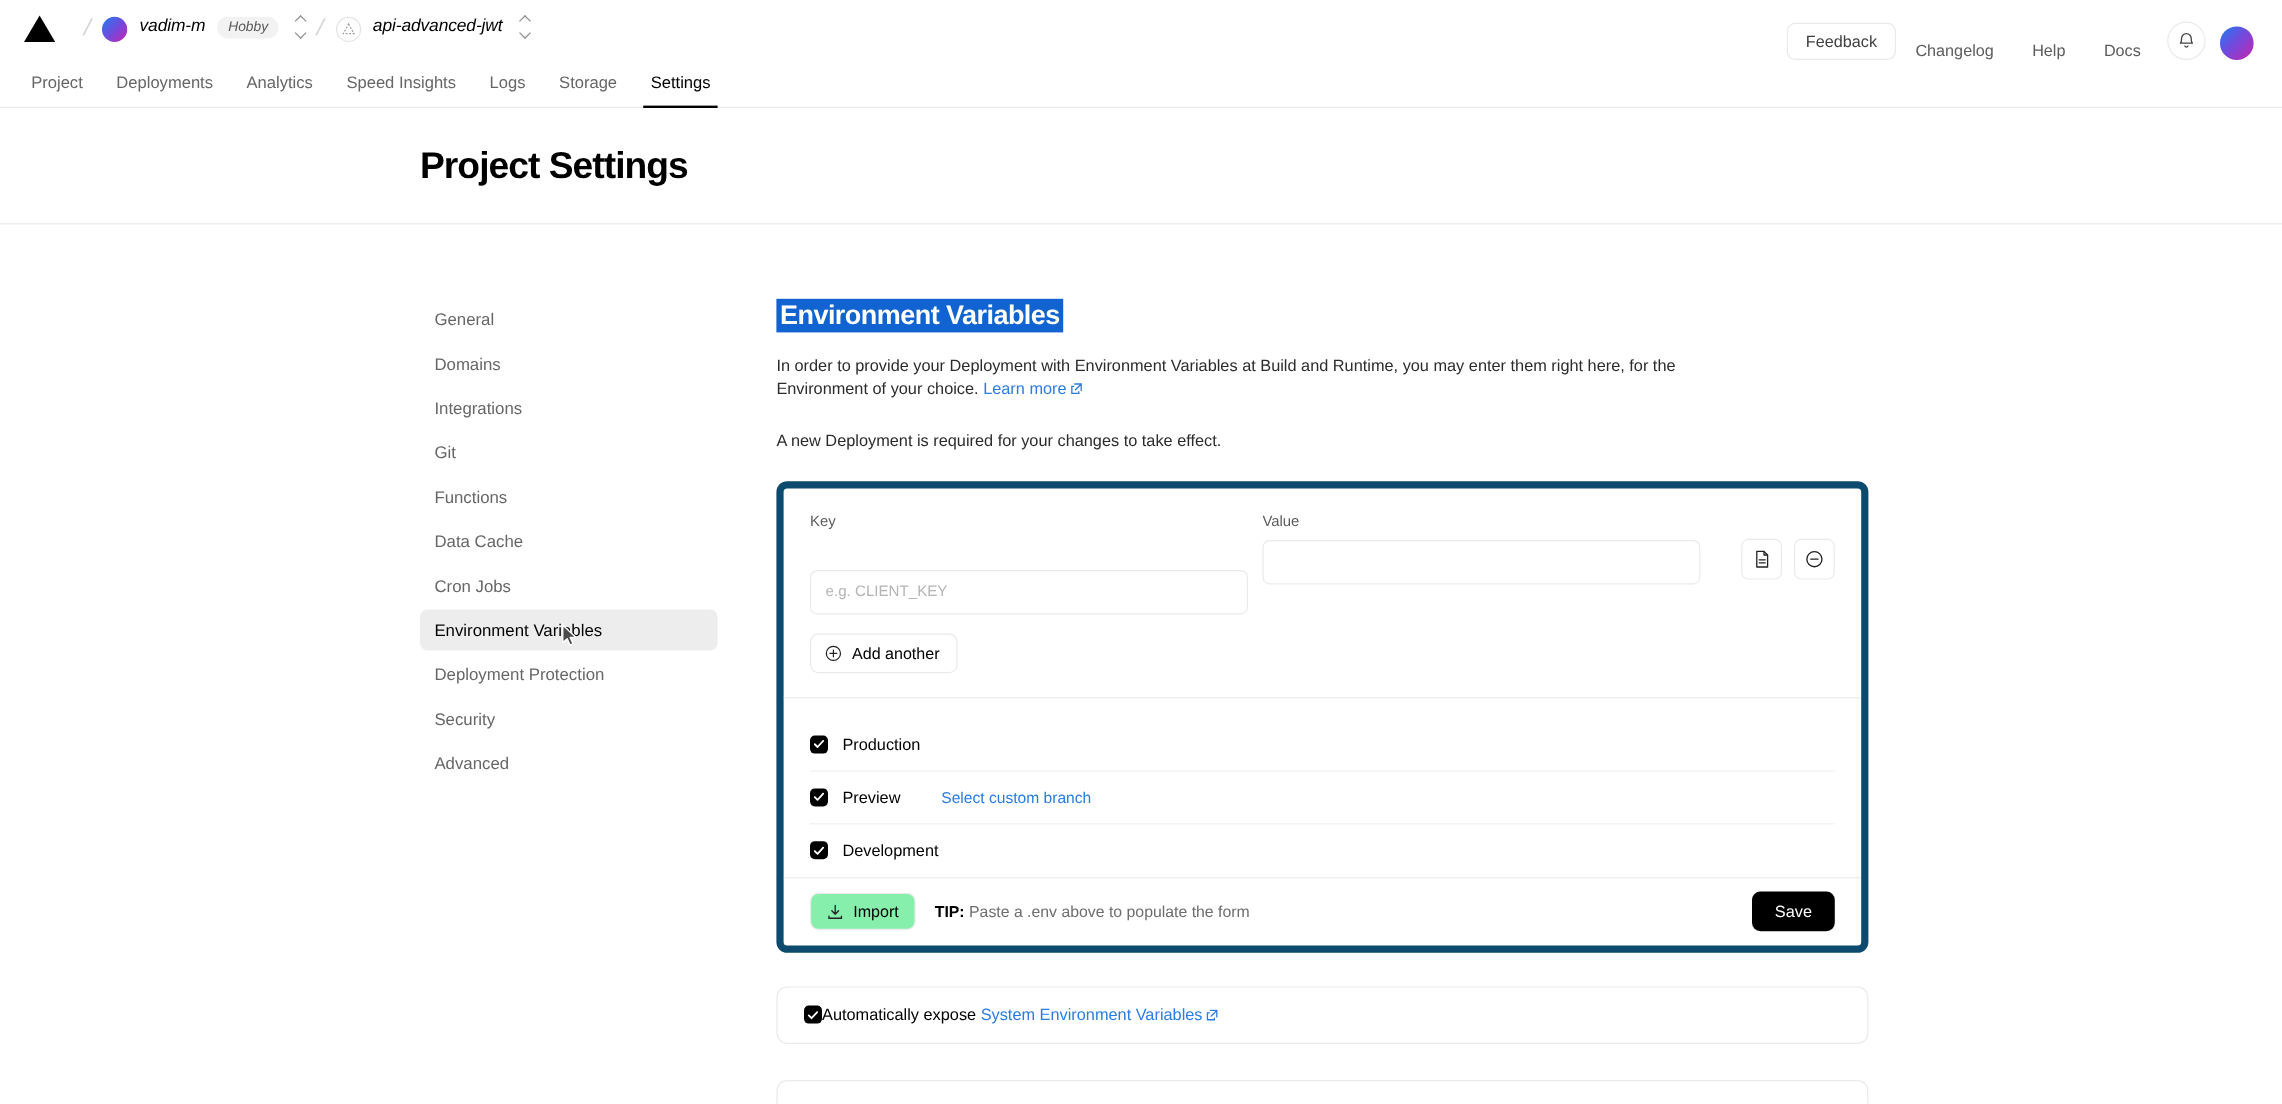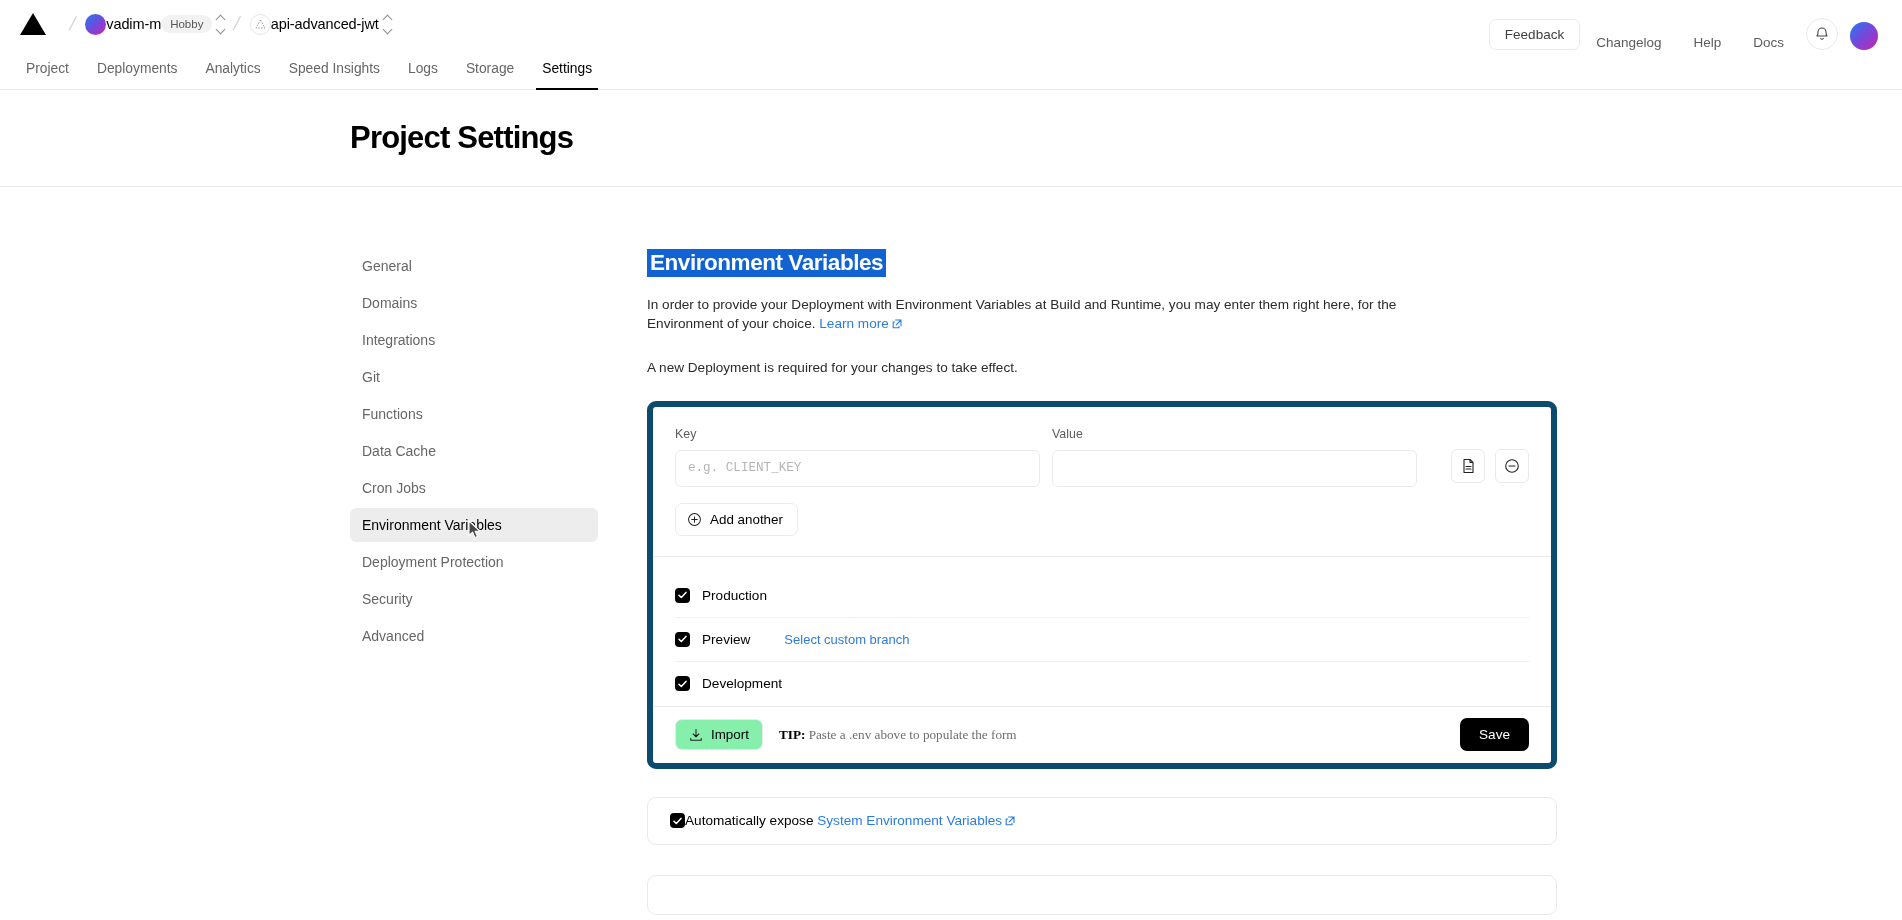--- a/index.html
+++ b/index.html
@@ -30,22 +30,23 @@
   .crumb-slash {
     color: #d4d4d4;
     font-size: 19px;
     font-weight: 300;
     margin: 0 10px;
     transform: skewX(-14deg);
     display: inline-block;
   }
   .crumb {
     display: flex;
-    align-items: center;
-    gap: 0;
+    align-items: flex-start;
+    gap: 10px;
+    font-style: italic;
   }
   .team-avatar {
     width: 21px; height: 21px;
     border-radius: 50%;
     background: linear-gradient(135deg, #1f7cf0 0%, #6f4bdd 50%, #c724b1 100%);
     flex: none;
   }
   .proj-avatar {
     width: 21px; height: 21px;
     border-radius: 50%;
@@ -246,22 +247,23 @@
     border: 1px solid #eaeaea;
     border-radius: 6px;
     background: #fff;
     padding: 0 12px;
     font-size: 13.3px;
     color: #000;
     outline: none;
     font-family: "Liberation Sans", sans-serif;
   }
   .fld-input.mono {
-    font-family: Liberation Mono, monospace;
+    font-family: Liberation Sans, sans-serif;
     font-size: 12.6px;
+    margin-top: 25px;
   }
   .fld-input::placeholder { color: #b5b5b5; }
   .kv-actions {
     display: flex; gap: 10px;
     margin-left: auto;
     padding-top: 22px;
   }
   .icon-btn {
     width: 34px; height: 34px;
     border: 1px solid #eaeaea;
@@ -325,21 +327,21 @@
     display: inline-flex; align-items: center; gap: 8px;
     border: 1px solid #eaeaea;
     border-radius: 7px;
     background: #86efac;
     padding: 7px 13px;
     font-size: 13.4px;
     color: #000;
     cursor: pointer;
     white-space: nowrap;
   }
-  .tip-txt { font-size: 13.2px; color: #6e6e6e; white-space: nowrap; font-family: Liberation Serif, serif; }
+  .tip-txt { font-size: 13.2px; color: #6e6e6e; white-space: nowrap; }
   .tip-txt b { color: #000; font-weight: 600; }
   .save-btn {
     margin-left: auto;
     background: #000; color: #fff;
     border: none; border-radius: 7px;
     font-size: 13.6px; font-weight: 500;
     padding: 9px 19px;
     cursor: pointer;
   }
 

